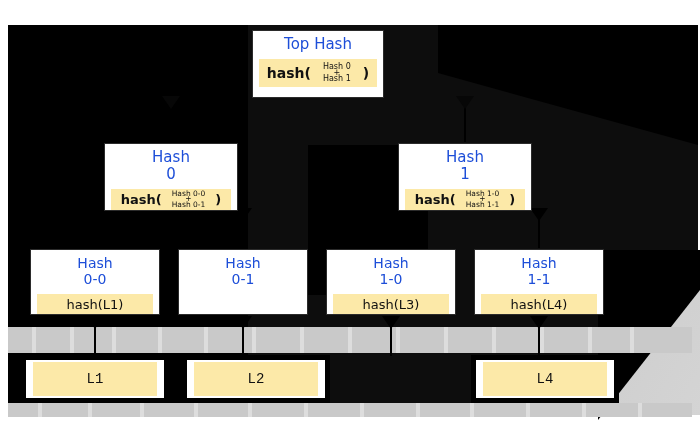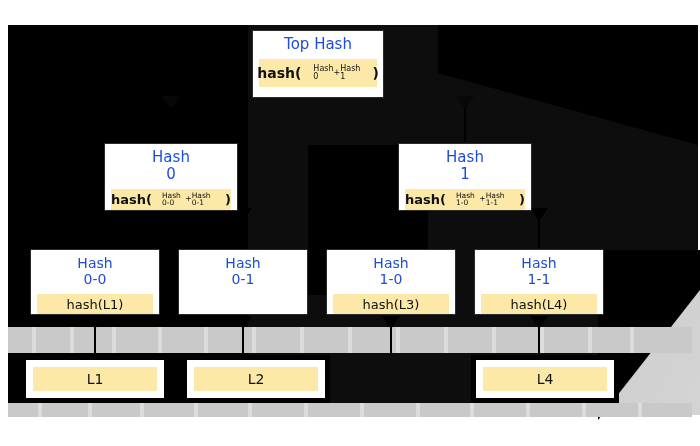--- a/index.html
+++ b/index.html
@@ -24,21 +24,21 @@
   .band-bot{top:403px;height:14px;}
   .band-tex{position:absolute;top:0;bottom:0;background:#ddd;width:4px;}
 
   
   .node{position:absolute;background:#ffffff;border:1px solid #2b2b2b;
         box-sizing:border-box;display:flex;flex-direction:column;align-items:center;}
   .node-title{color:#1d4ed8;text-align:center;line-height:1.15;padding:5px 4px 3px;font-weight:400;}
   .node-val{background:#fce9a8;color:#111;display:flex;align-items:center;justify-content:center;
         box-sizing:border-box;}
   .hashword{font-weight:700;}
-  .stacked{display:inline-flex;flex-direction:row;align-items:center;line-height:1.0;}
+  .stacked{display:inline-flex;flex-direction:column;align-items:center;line-height:1.0;}
   .plus{line-height:0.5;}
 
   
   .n-top{left:252px;top:30px;width:132px;height:68px;}
   .n-top .node-title{font-size:15px;}
   .n-top .node-val{width:118px;height:28px;margin-top:3px;font-size:14px;gap:12px;}
   .n-top .stacked{font-size:8px;}
 
   
   .l1{top:143px;width:134px;height:68px;}
@@ -52,21 +52,21 @@
   .l2{top:249px;width:130px;height:66px;}
   .l2 .node-title{font-size:14px;}
   .l2 .node-val{width:116px;height:24px;margin-top:4px;font-size:13px;}
   .n-h00{left:30px;}
   .n-h01{left:178px;}
   .n-h10{left:326px;}
   .n-h11{left:474px;}
 
   
   .l3{top:355px;width:148px;height:48px;border:5px solid #000;justify-content:center;}
-  .l3 .node-val{width:124px;height:24px;font-size:14px;}
+  .l3 .node-val{width:124px;height:34px;font-size:14px;font-family:Liberation Mono, monospace;}
   .n-l1{left:21px;}
   .n-l2{left:182px;align-items:center;}
   .n-l3{left:323px;}
   .n-l4{left:471px;}
 
   
   .arrow{position:absolute;background:#000;width:2px;}
   .arrowhead{position:absolute;width:0;height:0;border-left:9px solid transparent;
         border-right:9px solid transparent;border-bottom:13px solid #000;}
   .arrowhead.dark{border-bottom-color:#070707;}

